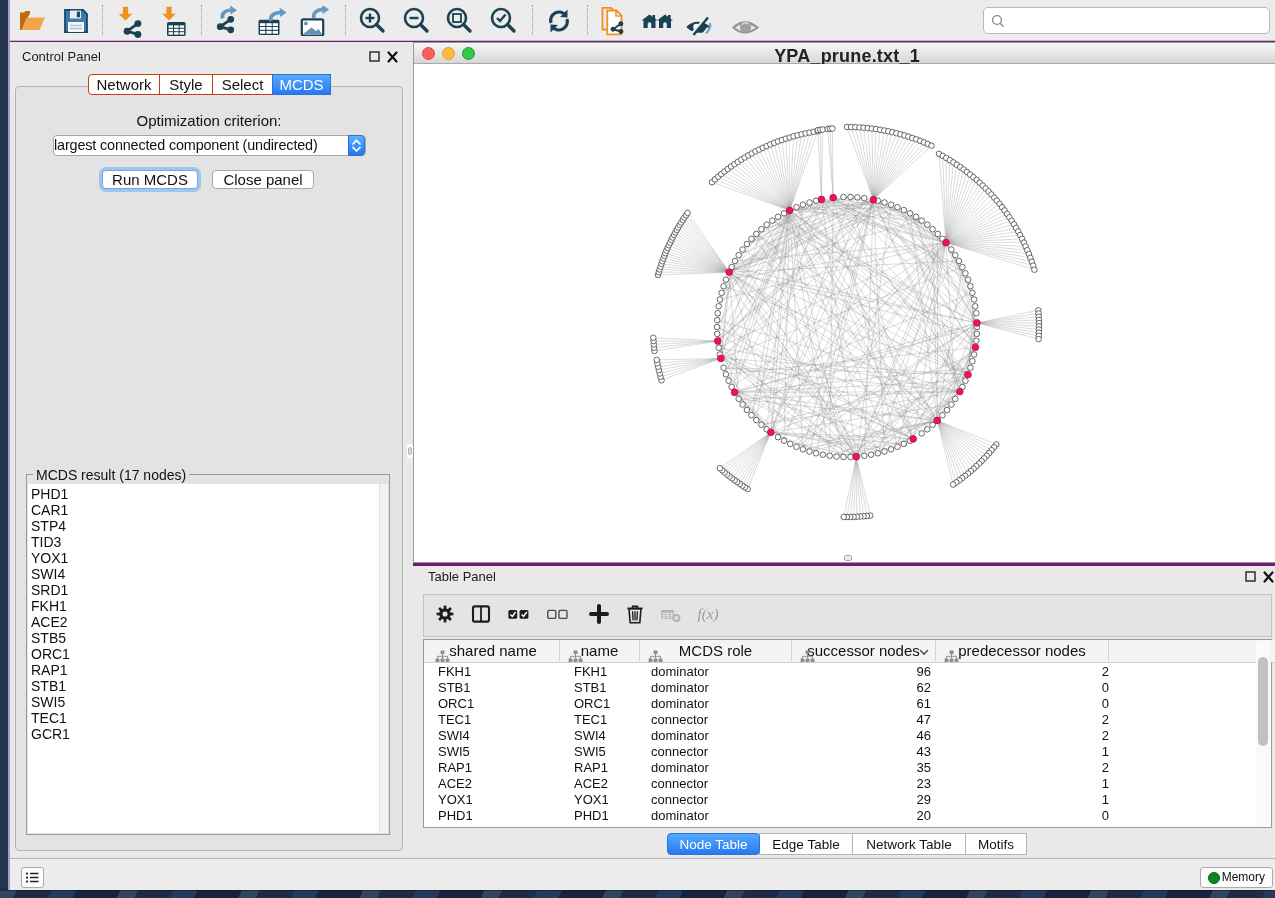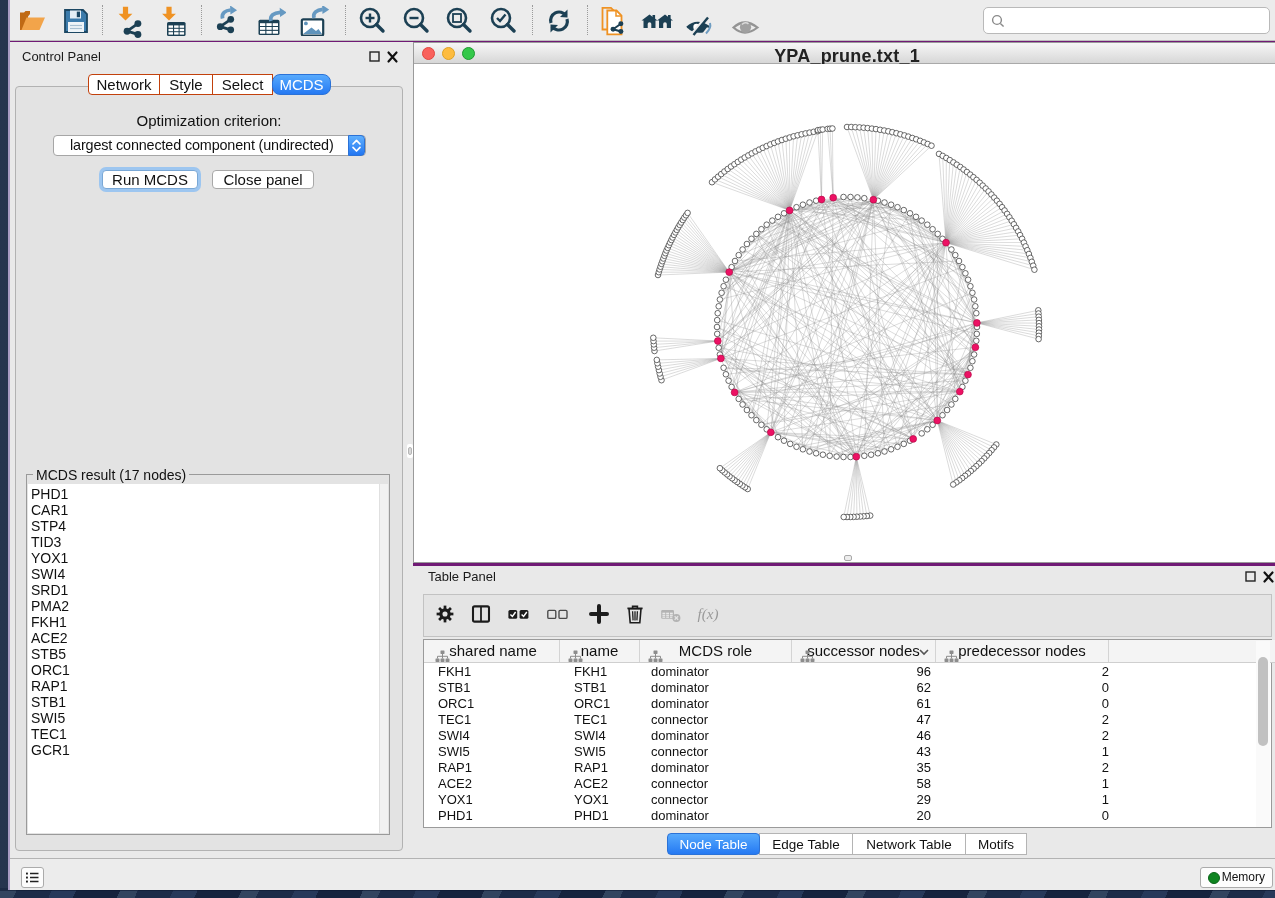--- a/index.html
+++ b/index.html
@@ -12,24 +12,24 @@
 .sep{position:absolute;top:5px;width:0;height:30px;border-left:1px dotted #9a9a9a}
 .search{position:absolute;left:975px;top:7px;width:287px;height:27px;background:#fff;border:1px solid #b9b9b9;border-radius:5px}
 .search svg{position:absolute;left:6px;top:5px}
 
 .cp{position:absolute;left:0;top:42px;width:402px;height:816px;background:#e9e9e9}
 .cptitle{position:absolute;left:14px;top:7px;font-size:13px;color:#1a1a1a}
 .cpbtns{position:absolute;left:360px;top:8px;width:40px;height:14px}
 .tabs{position:absolute;left:80px;top:32px;height:21px;z-index:5}
 .tab{position:absolute;top:0;height:21px;font-size:15px;color:#111;text-align:center;line-height:19px;background:#fff;border:1px solid #c2410c}
 .tab.first{border-radius:4px 0 0 4px}
-.tab.sel{background:linear-gradient(#57aafd,#2579f3);color:#fff;border:1px solid #2b72d7;border-radius:8px;z-index:3}
+.tab.sel{background:linear-gradient(#57aafd,#2579f3);color:#fff;border:1px solid #2b72d7;border-radius:0;z-index:3}
 .cpanel{position:absolute;left:7px;top:44px;width:388px;height:765px;background:#e3e3e3;border:1px solid #b2b2b2;border-radius:4px}
 .optlabel{position:absolute;left:0;top:70px;width:402px;text-align:center;font-size:15px;color:#111}
-.dd{position:absolute;left:45px;top:93px;width:313px;height:21px;background:#fff;border:1px solid #a6a6a6;border-radius:4px;font-size:14.4px;line-height:19px;color:#111;padding-left:16px;letter-spacing:-0.15px;white-space:nowrap}
+.dd{position:absolute;left:45px;top:93px;width:313px;height:21px;background:#fff;border:1px solid #a6a6a6;border-radius:4px;font-size:14.4px;line-height:19px;color:#111;padding-left:0;letter-spacing:-0.15px;white-space:nowrap}
 .ddstep{position:absolute;right:0px;top:-1px;width:17px;height:21px;background:linear-gradient(#5fb0fe,#2276f2);border-radius:0 4px 4px 0;border:1px solid #2b72d7}
 .btn{position:absolute;top:128px;height:19px;background:#fff;border:1px solid #a8a8a8;border-radius:4px;font-size:15px;text-align:center;line-height:17px;color:#111}
 .btn.focus{box-shadow:0 0 0 3px #9dc6f0;border-color:#7aa8d6}
 .fs{position:absolute;left:18px;top:432px;width:364px;height:361px;border:1px solid #9a9a9a}
 .fslegend{position:absolute;left:6px;top:-8px;background:#e3e3e3;padding:0 3px;font-size:14px;color:#111;z-index:3}
 .lst{position:absolute;left:1px;top:9px;width:360px;height:349px;background:#fff;overflow:hidden;padding-top:2px}
 .lst div{font-size:14px;line-height:16px;color:#111;padding-left:3px}
 .lsttrack{position:absolute;right:0px;top:0px;width:9px;height:349px;background:#f2f2f2;border-left:1px solid #e0e0e0}
 
 .net{position:absolute;left:405px;top:42px;width:868px;height:521px;background:#fff;border:1px solid #9a9a9a}
@@ -236,21 +236,20 @@
     <div class="fs">
       <div class="fslegend">MCDS result (17 nodes)</div>
       <div class="lst">
           <div>PHD1</div>
           <div>CAR1</div>
           <div>STP4</div>
           <div>TID3</div>
           <div>YOX1</div>
           <div>SWI4</div>
           <div>SRD1</div>
-          <div>PMA2</div>
           <div>FKH1</div>
           <div>ACE2</div>
           <div>STB5</div>
           <div>ORC1</div>
           <div>RAP1</div>
           <div>STB1</div>
           <div>SWI5</div>
           <div>TEC1</div>
           <div>GCR1</div>
           <div class="lsttrack"></div>
@@ -1193,21 +1192,21 @@
             <span class="c1">RAP1</span>
             <span class="c2">RAP1</span>
             <span class="c3">dominator</span>
             <span class="c4">35</span>
             <span class="c5">2</span>
           </div>
           <div class="row">
             <span class="c1">ACE2</span>
             <span class="c2">ACE2</span>
             <span class="c3">connector</span>
-            <span class="c4">58</span>
+            <span class="c4">23</span>
             <span class="c5">1</span>
           </div>
           <div class="row">
             <span class="c1">YOX1</span>
             <span class="c2">YOX1</span>
             <span class="c3">connector</span>
             <span class="c4">29</span>
             <span class="c5">1</span>
           </div>
           <div class="row">

